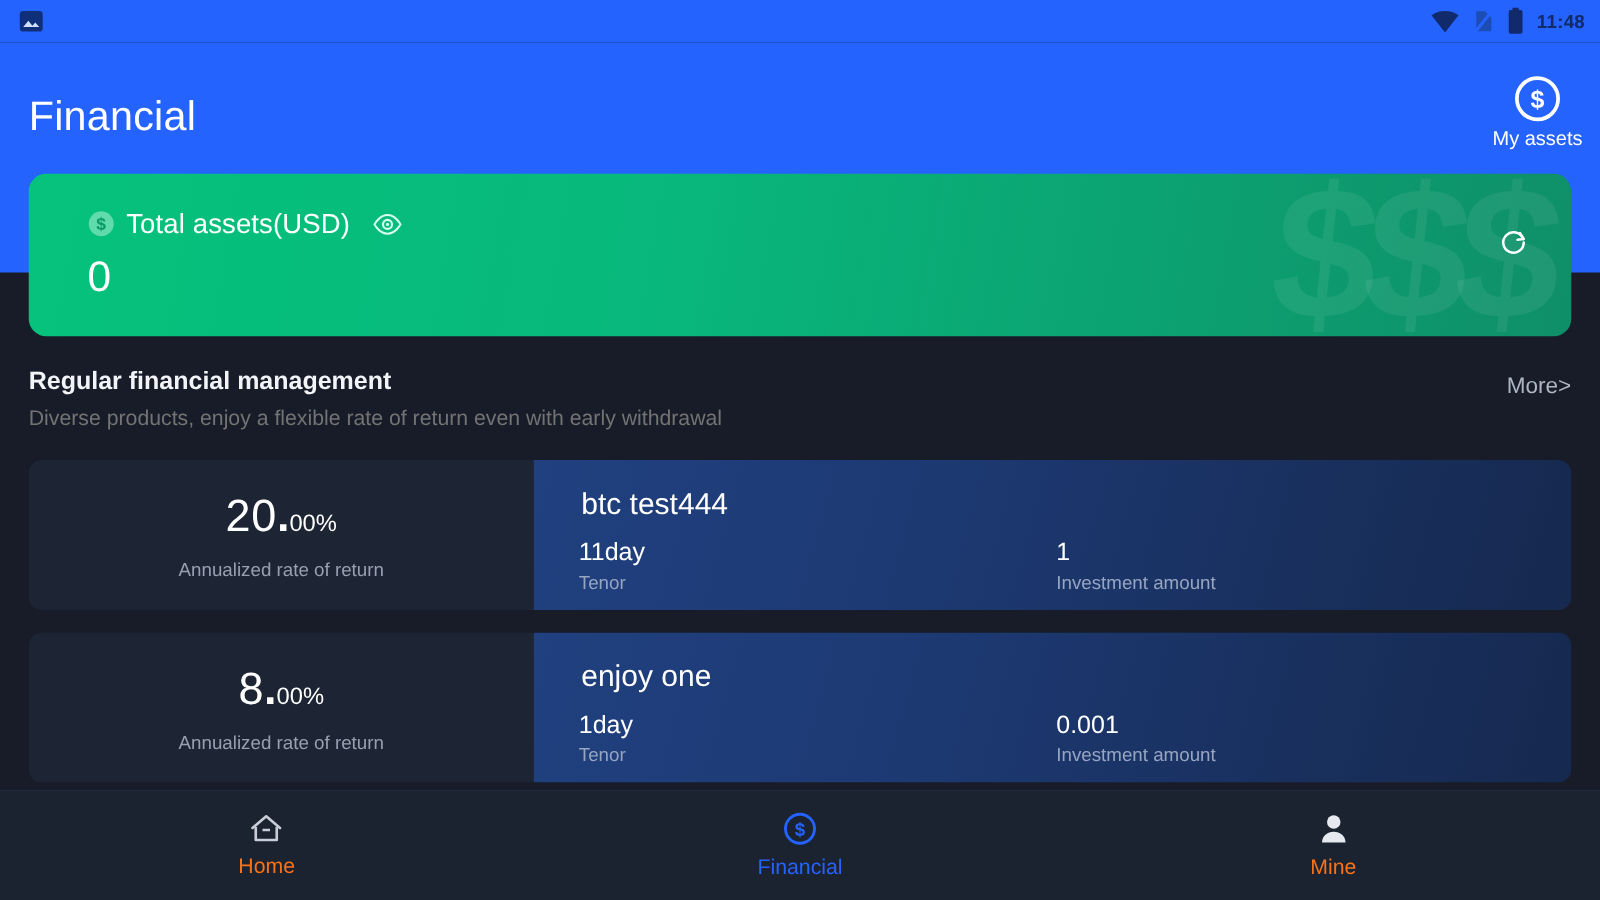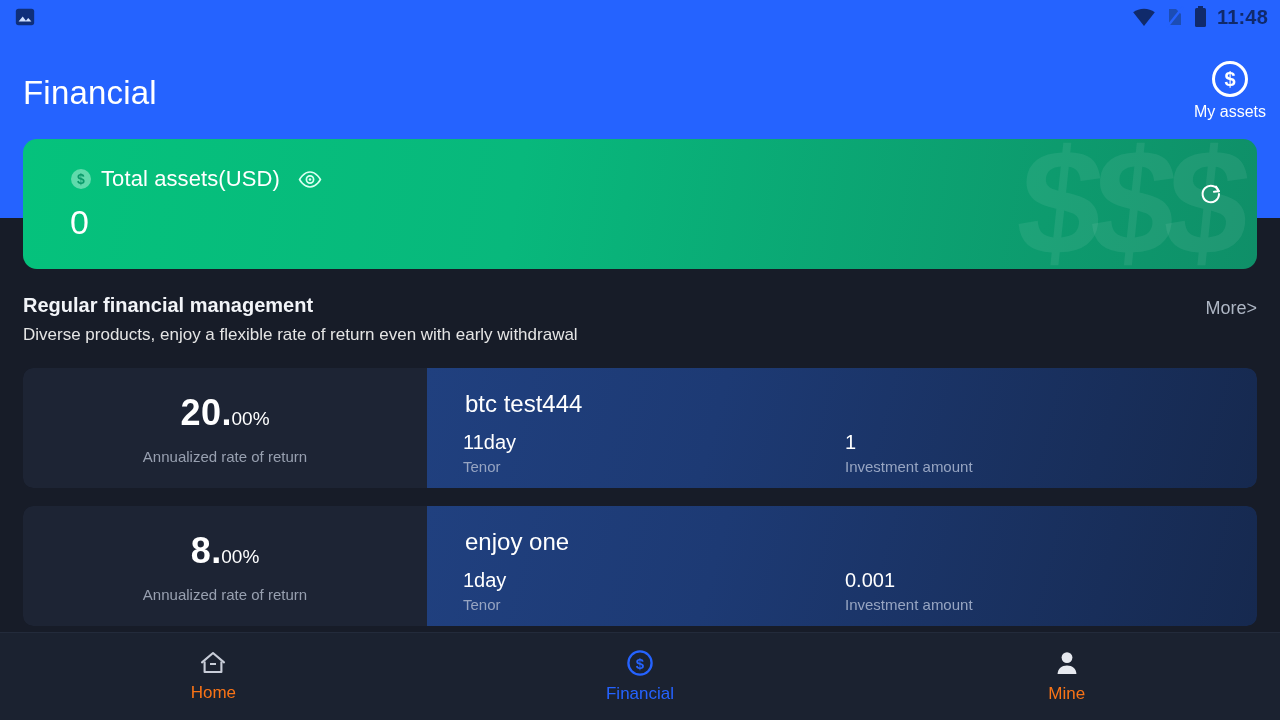--- a/index.html
+++ b/index.html
@@ -12,21 +12,21 @@
   #app { position:relative; width:1280px; height:720px; background:#171c28; }
 
   
   .statusbar{
     position:absolute; top:0; left:0; width:1280px; height:34px;
     background:#2563ff; display:flex; align-items:center;
     padding:0 12px 0 14px;
   }
   .sb-left{ display:flex; align-items:center; }
   .sb-right{ margin-left:auto; display:flex; align-items:center; gap:10px; }
-  .sb-time{ color:#102a6b; font-size:20px; font-weight:bold; letter-spacing:.2px; }
+  .sb-time{ color:#102a6b; font-size:15px; font-weight:bold; letter-spacing:.2px; }
   .sb-icon{ display:flex; align-items:center; }
 
   
   .header{
     position:absolute; top:34px; left:0; width:1280px; height:184px;
     background:#2563ff;
   }
   .page-title{
     position:absolute; left:23px; top:40px;
     color:#ffffff; font-size:33px; font-weight:400; letter-spacing:.2px;
@@ -54,37 +54,37 @@
   .bc-label{ color:#ffffff; font-size:22px; letter-spacing:.1px; }
   .bc-amount{
     position:absolute; left:47px; top:64px;
     color:#ffffff; font-size:34px; font-weight:400;
   }
   .refresh-btn{ position:absolute; right:34px; top:43px; cursor:pointer; }
 
   
   .section-head{ position:absolute; left:23px; top:294px; width:1234px; }
   .section-title{ color:#f2f4f8; font-size:20px; font-weight:700; }
-  .section-sub{ color:#e5e5e5; font-size:17px; margin-top:8px; }
+  .section-sub{ color:#737373; font-size:17px; margin-top:8px; }
   .more-link{
     position:absolute; right:0; top:4px;
     color:#aeb6c4; font-size:18px; cursor:pointer;
   }
 
   
   .product{
     position:absolute; left:23px; width:1234px; height:120px;
     display:flex; border-radius:10px; overflow:hidden; cursor:pointer;
   }
   .p-left{
     width:404px; background:#1d2434; border-radius:10px 0 0 10px;
     display:flex; flex-direction:column; align-items:center; justify-content:center;
   }
   .rate{ color:#ffffff; display:flex; align-items:baseline; }
-  .rate-int{ font-size:36px; font-weight:bold; letter-spacing:.5px; }
+  .rate-int{ font-size:36px; font-weight:normal; letter-spacing:.5px; }
   .rate-dot{ font-size:36px; font-weight:bold; }
   .rate-dec{ font-size:19px; font-weight:normal; }
   .rate-sub{ color:#98a0b0; font-size:15px; margin-top:14px; }
 
   .p-right{
     flex:1; background:linear-gradient(105deg,#20407f 0%,#1d3a74 35%,#16294f 100%);
     border-radius:0 10px 10px 0; position:relative;
   }
   .p-name{ position:absolute; left:38px; top:22px; color:#ffffff; font-size:24px; }
   .p-col{ position:absolute; top:63px; }

